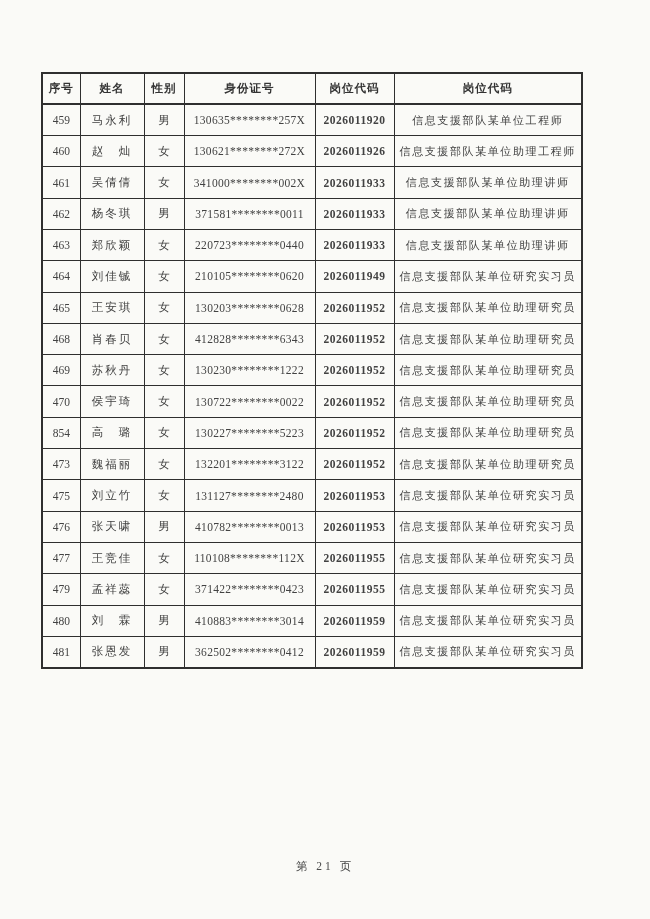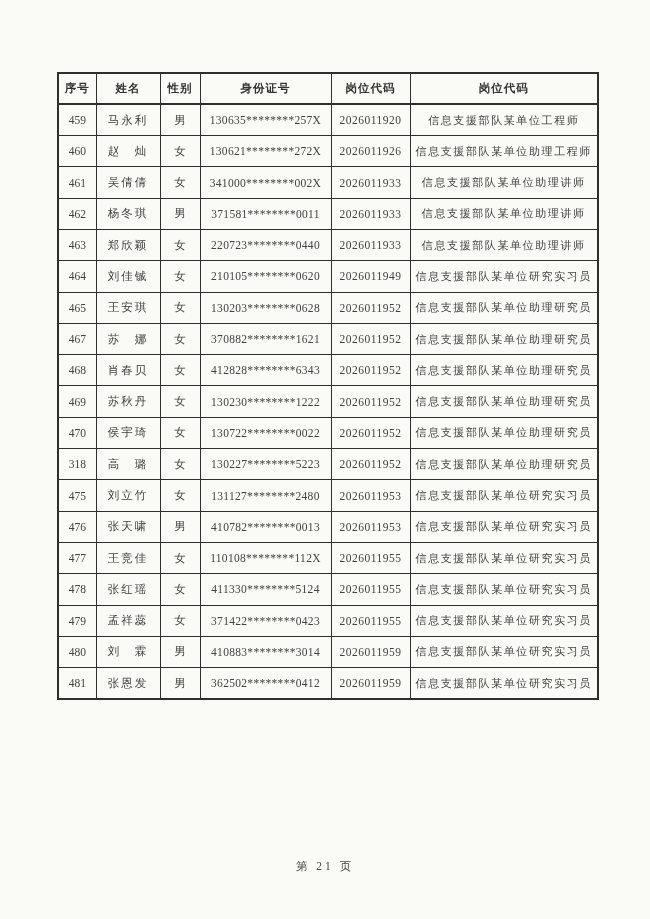--- a/index.html
+++ b/index.html
@@ -7,21 +7,21 @@
     width: 650px;
     height: 919px;
     background: #fafaf7;
     font-family: "Liberation Serif", "DejaVu Serif", serif;
     color: #424242;
     position: relative;
     overflow: hidden;
   }
   .doc-table {
     position: absolute;
-    left: 57px;
+    left: 41px;
     top: 72px;
     width: 540px;
     border-collapse: collapse;
     table-layout: fixed;
     border: 2px solid #2f2f2f;
   }
   .doc-table th,
   .doc-table td {
     border: 1px solid #2f2f2f;
     text-align: center;
@@ -38,21 +38,21 @@
     letter-spacing: 1px;
   }
   .col-index  { width: 38px; }
   .col-name   { width: 64px; }
   .col-gender { width: 40px; }
   .col-id     { width: 131px; }
   .col-code   { width: 79px; }
   .col-pos    { width: 188px; }
   td.cell-name { letter-spacing: 2px; }
   td.cell-id   { letter-spacing: 0.3px; margin-left: 16px; }
-  td.cell-code { letter-spacing: 0.5px; }
+  td.cell-code { letter-spacing: 0.5px; font-weight: bold; }
   td.cell-pos  { font-size: 11px; letter-spacing: 1.6px; }
   .page-footer {
     position: absolute;
     top: 859px;
     left: 0;
     width: 100%;
     text-align: center;
     font-size: 11.5px;
     letter-spacing: 3px;
     color: #4a4a4a;
@@ -131,28 +131,20 @@
       </tr>
       <tr>
         <td class="cell-index">465</td>
         <td class="cell-name">王安琪</td>
         <td class="cell-gender">女</td>
         <td class="cell-id">130203********0628</td>
         <td class="cell-code">2026011952</td>
         <td class="cell-pos">信息支援部队某单位助理研究员</td>
       </tr>
       <tr>
-        <td class="cell-index">467</td>
-        <td class="cell-name">苏　娜</td>
-        <td class="cell-gender">女</td>
-        <td class="cell-id">370882********1621</td>
-        <td class="cell-code">2026011952</td>
-        <td class="cell-pos">信息支援部队某单位助理研究员</td>
-      </tr>
-      <tr>
         <td class="cell-index">468</td>
         <td class="cell-name">肖春贝</td>
         <td class="cell-gender">女</td>
         <td class="cell-id">412828********6343</td>
         <td class="cell-code">2026011952</td>
         <td class="cell-pos">信息支援部队某单位助理研究员</td>
       </tr>
       <tr>
         <td class="cell-index">469</td>
         <td class="cell-name">苏秋丹</td>
@@ -163,24 +155,32 @@
       </tr>
       <tr>
         <td class="cell-index">470</td>
         <td class="cell-name">侯宇琦</td>
         <td class="cell-gender">女</td>
         <td class="cell-id">130722********0022</td>
         <td class="cell-code">2026011952</td>
         <td class="cell-pos">信息支援部队某单位助理研究员</td>
       </tr>
       <tr>
-        <td class="cell-index">318</td>
+        <td class="cell-index">854</td>
         <td class="cell-name">高　璐</td>
         <td class="cell-gender">女</td>
         <td class="cell-id">130227********5223</td>
+        <td class="cell-code">2026011952</td>
+        <td class="cell-pos">信息支援部队某单位助理研究员</td>
+      </tr>
+      <tr>
+        <td class="cell-index">473</td>
+        <td class="cell-name">魏福丽</td>
+        <td class="cell-gender">女</td>
+        <td class="cell-id">132201********3122</td>
         <td class="cell-code">2026011952</td>
         <td class="cell-pos">信息支援部队某单位助理研究员</td>
       </tr>
       <tr>
         <td class="cell-index">475</td>
         <td class="cell-name">刘立竹</td>
         <td class="cell-gender">女</td>
         <td class="cell-id">131127********2480</td>
         <td class="cell-code">2026011953</td>
         <td class="cell-pos">信息支援部队某单位研究实习员</td>
@@ -191,28 +191,20 @@
         <td class="cell-gender">男</td>
         <td class="cell-id">410782********0013</td>
         <td class="cell-code">2026011953</td>
         <td class="cell-pos">信息支援部队某单位研究实习员</td>
       </tr>
       <tr>
         <td class="cell-index">477</td>
         <td class="cell-name">王竞佳</td>
         <td class="cell-gender">女</td>
         <td class="cell-id">110108********112X</td>
-        <td class="cell-code">2026011955</td>
-        <td class="cell-pos">信息支援部队某单位研究实习员</td>
-      </tr>
-      <tr>
-        <td class="cell-index">478</td>
-        <td class="cell-name">张红瑶</td>
-        <td class="cell-gender">女</td>
-        <td class="cell-id">411330********5124</td>
         <td class="cell-code">2026011955</td>
         <td class="cell-pos">信息支援部队某单位研究实习员</td>
       </tr>
       <tr>
         <td class="cell-index">479</td>
         <td class="cell-name">孟祥蕊</td>
         <td class="cell-gender">女</td>
         <td class="cell-id">371422********0423</td>
         <td class="cell-code">2026011955</td>
         <td class="cell-pos">信息支援部队某单位研究实习员</td>

